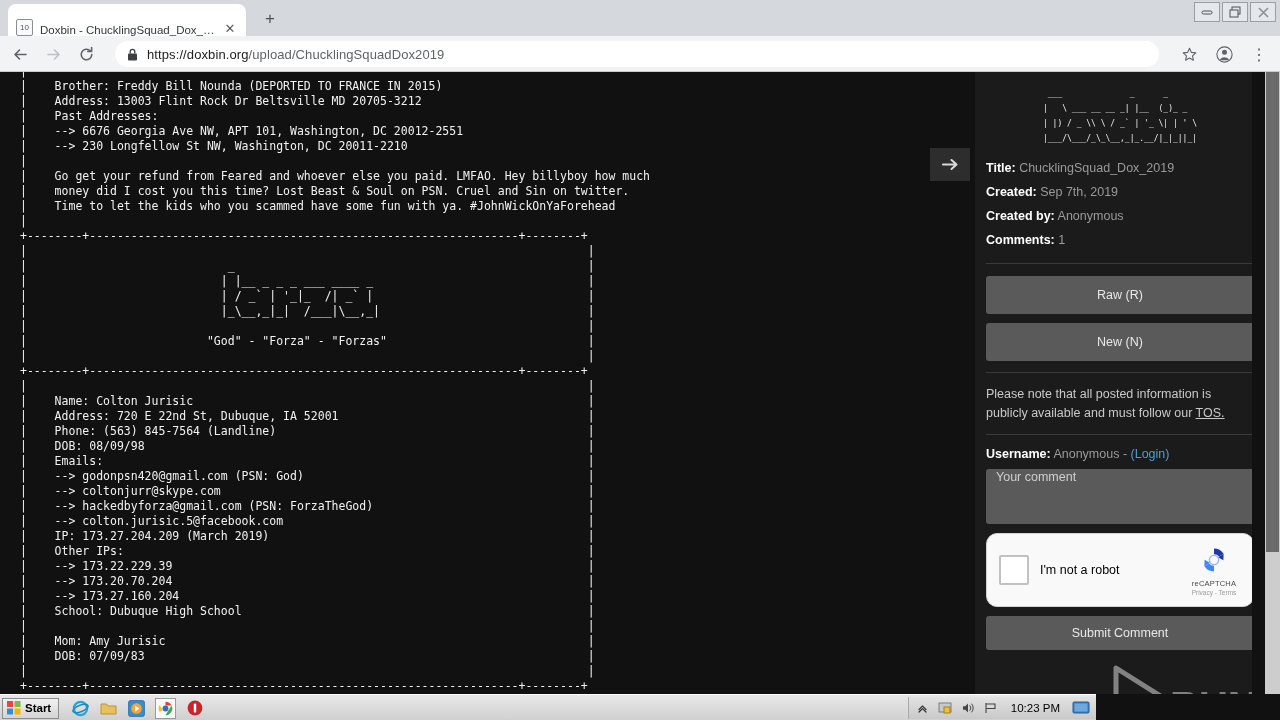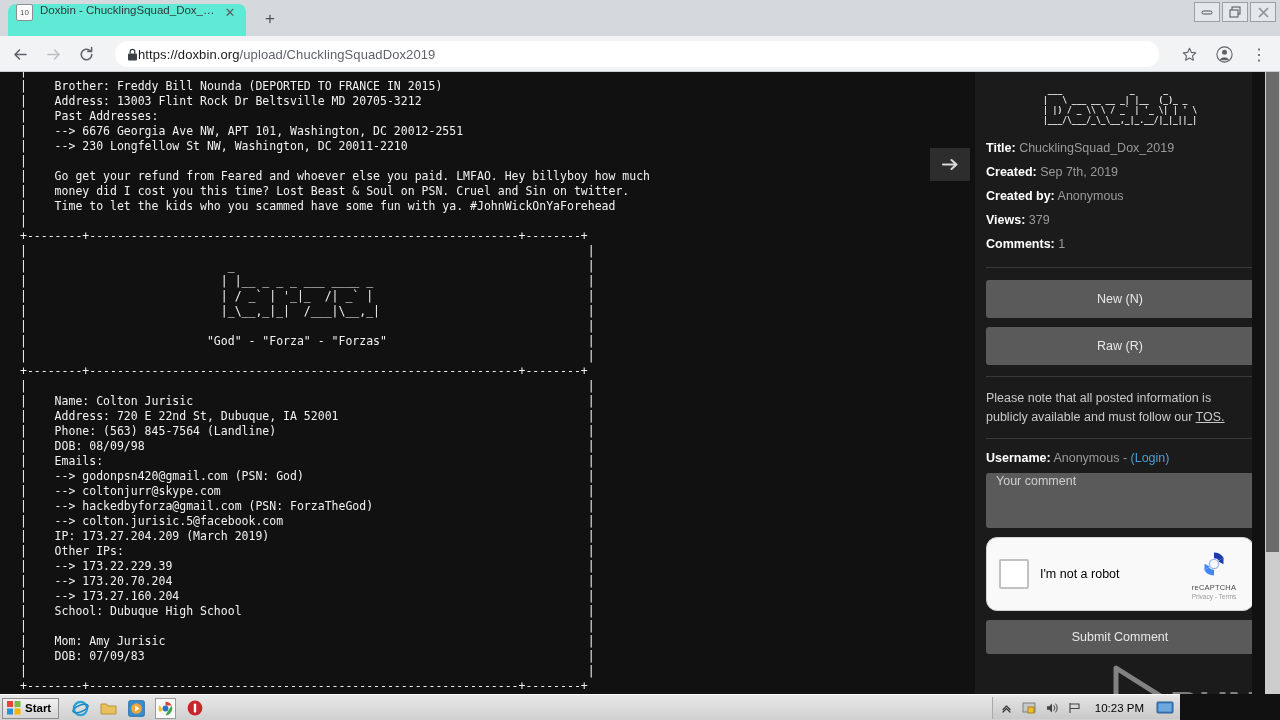--- a/index.html
+++ b/index.html
@@ -9,22 +9,22 @@
     background:#111111;
     -webkit-font-smoothing:none;
   }
   .app{position:relative;width:1280px;height:720px;}
 
   
   .chrome-top{position:absolute;left:0;top:0;width:1280px;height:36px;background:#d5d9dd;}
   .tabstrip{position:absolute;left:0;top:0;width:1280px;height:36px;}
   .tab{
     position:absolute;left:8px;top:4px;width:238px;height:32px;
-    background:#5eead4;border-radius:8px 8px 0 0;
-    display:flex;align-items:flex-start;gap:7px;padding:0 8px;box-sizing:border-box;
+    background:#ffffff;border-radius:8px 8px 0 0;
+    display:flex;align-items:flex-end;gap:7px;padding:0 8px;box-sizing:border-box;
   }
   .tab-favicon{
     width:15px;height:15px;flex:0 0 15px;border:1px solid #8a8f94;border-radius:2px;
     background:#fafafa;display:flex;align-items:center;justify-content:center;
     font-size:8px;color:#55595d;line-height:1;font-family:"Liberation Sans",sans-serif;
   }
   .tab-title{
     flex:1 1 auto;font-size:11.5px;color:#33373b;white-space:nowrap;overflow:hidden;
     text-overflow:ellipsis;
   }
@@ -45,21 +45,21 @@
   .wc svg{display:block;}
 
   .chrome-nav{
     position:absolute;left:0;top:36px;width:1280px;height:36px;background:#f1f3f4;
     display:flex;align-items:center;padding:0 10px;box-sizing:border-box;gap:13px;
   }
   .navbtn{width:20px;height:20px;display:flex;align-items:center;justify-content:center;color:#5f6368;}
   .navbtn.disabled{color:#bdc1c6;}
   .omnibox{
     flex:1 1 auto;height:26px;background:#ffffff;border-radius:13px;
-    display:flex;align-items:center;padding:0 12px;box-sizing:border-box;margin:0 6px;
+    display:flex;align-items:center;padding:0 12px;box-sizing:border-box;gap:9px;margin:0 6px;
   }
   .omnibox .lock{color:#3c4043;display:flex;align-items:center;}
   .urltext{font-size:13px;color:#202124;white-space:nowrap;letter-spacing:.1px;}
   .urltext .dim{color:#5f6368;}
   .star,.profile,.kebab{width:22px;height:22px;display:flex;align-items:center;justify-content:center;color:#5f6368;}
   .chrome-bottomline{position:absolute;left:0;top:71px;width:1280px;height:1px;background:#c8ccd0;}
 
   
   .viewport{position:absolute;left:0;top:72px;width:1252px;height:622px;background:#111111;overflow:hidden;}
 
@@ -87,21 +87,21 @@
   }
 
   
   .sidebar{
     position:absolute;left:975px;top:0;width:290px;height:622px;background:#1b1b1b;
     box-sizing:border-box;padding:10px 11px 0 11px;overflow:hidden;
   }
   .logo-wrap{display:flex;justify-content:center;padding:4px 0 8px 0;}
   pre.logo{
     margin:0;font-family:"DejaVu Sans Mono","Liberation Mono",monospace;
-    font-size:8px;line-height:10px;color:#f0f0f0;white-space:pre;letter-spacing:0;font-weight:bold;
+    font-size:8px;line-height:15px;color:#f0f0f0;white-space:pre;letter-spacing:0;
   }
   .meta{padding:2px 0 0 0;}
   .meta-row{font-size:12.5px;line-height:24px;color:#9a9a9a;}
   .meta-row b{color:#ffffff;font-weight:bold;margin-top:38px;}
   .hr{height:1px;background:#3a3a3a;margin:11px 0 12px 0;}
   .btn{
     display:block;width:100%;height:38px;background:#5a5a5a;color:#e8e8e8;
     border:none;border-radius:3px;font-size:12.5px;font-family:"Liberation Sans",sans-serif;
     margin-bottom:9px;cursor:pointer;
   }
@@ -133,21 +133,21 @@
   }
 
   
   .watermark{
     position:absolute;left:1020px;top:588px;width:250px;height:110px;
     pointer-events:none;opacity:.5;
   }
 
   
   .taskbar{
-    position:absolute;left:0;top:694px;width:1180px;height:26px;
+    position:absolute;left:0;top:694px;width:1096px;height:26px;
     background:linear-gradient(#e8e8e8,#cfcfcf);border-top:1px solid #ffffff;
     display:flex;align-items:center;justify-content:flex-end;
   }
   .start{
     display:flex;align-items:center;gap:4px;height:21px;margin-left:2px;padding:0 7px 0 4px;
     background:linear-gradient(#f2f2f2,#d4d4d4);border:1px solid #8d8d8d;box-sizing:border-box;
   }
   .start-logo{width:14px;height:14px;position:relative;}
   .start-text{font-size:11.5px;font-weight:bold;color:#000;font-family:"Liberation Sans",sans-serif;}
   .quicklaunch{display:flex;align-items:center;gap:9px;margin-left:12px;}
@@ -315,33 +315,29 @@
         </div>
         <div class="meta-row">
           <b>Created:</b>
           <span>Sep 7th, 2019</span>
         </div>
         <div class="meta-row">
           <b>Created by:</b>
           <span>Anonymous</span>
         </div>
         <div class="meta-row">
-          <b>Views:</b>
-          <span>379</span>
-        </div>
-        <div class="meta-row">
           <b>Comments:</b>
           <span>1</span>
         </div>
       </div>
 
       <div class="hr"></div>
 
+      <button class="btn">Raw (R)</button>
       <button class="btn">New (N)</button>
-      <button class="btn">Raw (R)</button>
 
       <div class="hr"></div>
 
       <div class="note"><span>Please note that all posted information is publicly available and must follow our </span><a href="#">TOS.</a></div>
 
       <div class="hr"></div>
 
       <div class="userline"><b>Username:</b> <span>Anonymous</span><span> - </span><a href="#">(Login)</a></div>
 
       <textarea class="comment-box" placeholder="Your comment" style=""></textarea>

